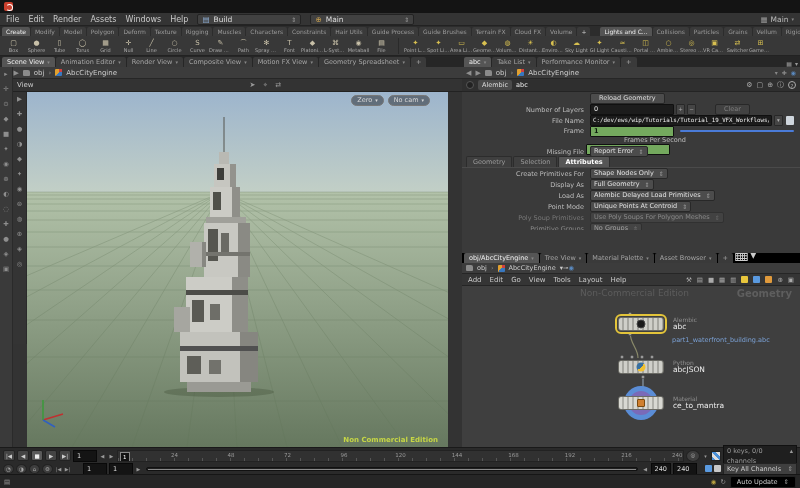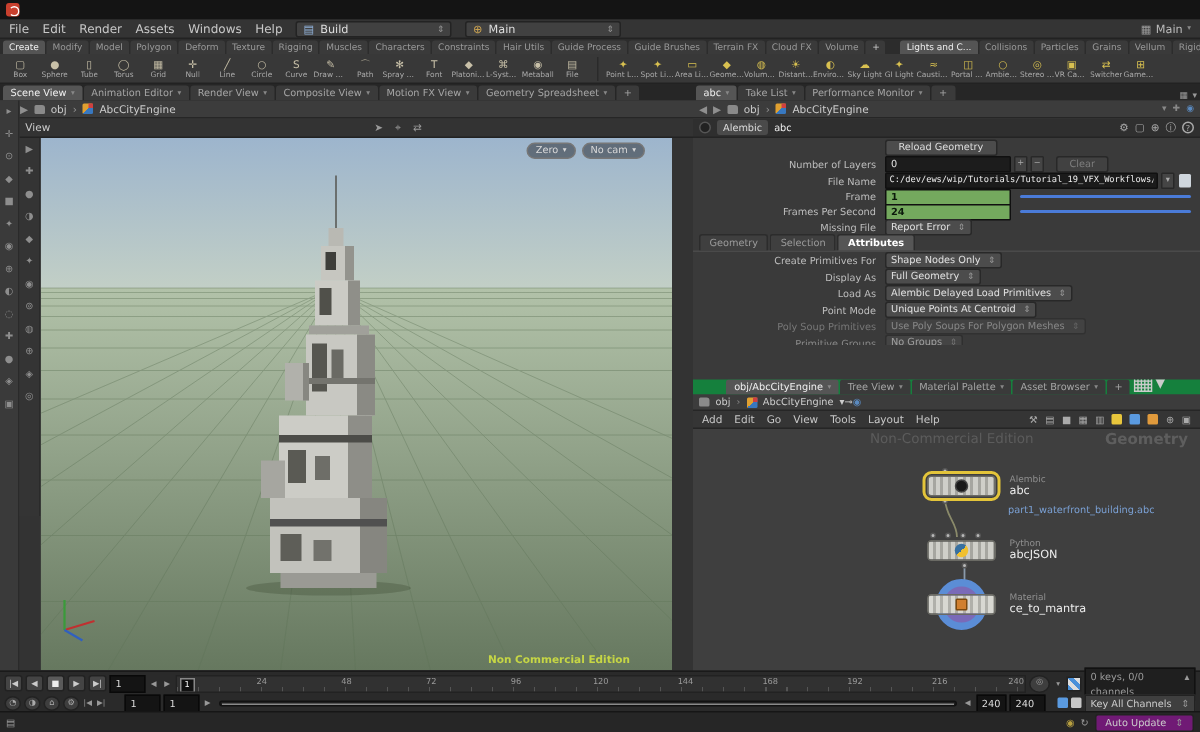--- a/index.html
+++ b/index.html
@@ -53,21 +53,21 @@
   .vptoolbar .rgt{display:flex;gap:6px;color:#9a9a9a;}
   .strip{position:absolute;background:#3a3a3a;display:flex;flex-direction:column;align-items:center;font-size:6.5px;color:#8e8e8e;overflow:hidden;}
   .strip span{line-height:15px;}
   .strip.outer{left:0;top:11px;bottom:0;width:13px;border-right:1px solid #2a2a2a;}
   .strip.inner{left:13px;top:36px;width:14px;height:252px;background:#343434;border-right:1px solid #2a2a2a;}
   .strip.vright{right:0;top:36px;width:14px;height:264px;background:#343434;border-left:1px solid #2a2a2a;}
   .scene{position:absolute;left:27px;top:36px;width:421px;height:355px;overflow:hidden;}
   .scene svg{display:block;}
   .campills{position:absolute;right:18px;top:3px;display:flex;gap:4px;}
   .pill{border:1px solid #777;border-radius:6px;background:rgba(45,50,55,.55);color:#d8d8d8;font-size:6.5px;line-height:9px;padding:0 5px;display:flex;gap:3px;align-items:center;}
-  .vp-watermark{position:absolute;right:28px;bottom:3px;font-size:7px;color:#c6d645;font-weight:bold;}
+  .vp-watermark{position:absolute;right:10px;bottom:3px;font-size:7px;color:#c6d645;font-weight:bold;}
 
   
   .params{position:absolute;left:0;top:23px;width:100%;height:174px;background:#3a3a3a;overflow:hidden;font-size:6.5px;}
   .phead{height:13px;background:#2f2f2f;border-bottom:1px solid #242424;display:flex;align-items:center;gap:4px;padding:0 4px;}
   .phead .ptype{background:#4a4a4a;border-radius:2px;padding:0 4px;line-height:10px;color:#ddd;}
   .phead .pname{color:#eee;}
   .phead .ph-right{margin-left:auto;display:flex;gap:4px;color:#aaa;font-size:7px;align-items:center;}
   .circq{width:8px;height:8px;border:1px solid #aaa;border-radius:50%;font-size:5.5px;line-height:8px;text-align:center;color:#aaa;}
   .dotico{width:8px;height:8px;border-radius:50%;background:#222;border:1px solid #555;}
   .prow{display:flex;align-items:center;height:11px;padding-right:6px;}
@@ -87,21 +87,21 @@
   .cval{display:flex;align-items:center;background:#4c4c4c;border:1px solid #282828;border-radius:2px;line-height:9px;padding:0 3px;color:#e0e0e0;gap:5px;}
   .cval .spn2{color:#9a9a9a;font-size:6px;}
   .prow.disabled .cval{opacity:.45;}
   .prow.disabled .plabel{color:#777;}
   .chkrow{display:flex;align-items:center;height:8px;padding-left:134px;gap:4px;color:#dcdcdc;}
   .chk{width:7px;height:7px;background:#2a2a2a;border:1px solid #191919;color:#fff;font-size:6px;line-height:7px;text-align:center;}
   .cutoff{height:7px;overflow:hidden;}
 
   
   .network{position:absolute;left:0;top:197px;width:100%;bottom:0;background:#3f3f3f;}
-  .nettabs{height:10px;background:#15803d;display:flex;gap:1px;align-items:flex-end;padding:0 2px;overflow:hidden;justify-content:center;}
+  .nettabs{height:10px;background:#000000;display:flex;gap:1px;align-items:flex-end;padding:0 2px;overflow:hidden;}
   .netcrumb{height:11px;background:#3c3c3c;border-bottom:1px solid #262626;display:flex;align-items:center;gap:4px;padding:0 4px;font-size:6.5px;color:#ccc;}
   .netmenu{height:12px;background:#353535;border-bottom:1px solid #252525;display:flex;align-items:center;gap:8px;padding:0 6px;font-size:7px;color:#c8c8c8;}
   .netmenu .nm-right{margin-left:auto;display:flex;gap:5px;align-items:center;font-size:6.5px;color:#aaa;}
   .sq{width:7px;height:7px;border-radius:1px;display:inline-block;}
   .graph{position:relative;height:161px;overflow:hidden;background:#3f3f3f;}
   .wm1{position:absolute;left:118px;top:2px;font-size:9px;color:#5c5c5c;}
   .wm2{position:absolute;right:8px;top:2px;font-size:10px;font-weight:bold;color:#5e5e5e;}
   .gnode{position:absolute;width:46px;height:14px;border-radius:3px;background:repeating-linear-gradient(90deg,#cfcfc9 0 3px,#a6a6a0 3px 5px);border:1px solid #6a6a64;}
   .gnode.selected{outline:2px solid #e3c43a;outline-offset:1px;}
   .gnode .nico{position:absolute;left:50%;top:50%;transform:translate(-50%,-50%);width:9px;height:9px;border-radius:50%;}
@@ -131,21 +131,21 @@
   .rangebar{position:relative;flex:1;height:4px;background:#1f1f1f;border:1px solid #111;border-radius:2px;margin:0 2px;}
   .rangebar .fill{position:absolute;left:1px;right:1px;top:1px;height:1px;background:#8a8a8a;}
   .endmark{background:#141414;border:1px solid #090909;color:#ddd;line-height:10px;padding:0 3px;flex:none;}
   .keysbox{width:74px;background:#1f1f1f;border:1px solid #111;color:#9a9a9a;line-height:10px;padding:0 3px;display:flex;flex:none;}
   .keyall{width:74px;background:#3f3f3f;border:1px solid #222;color:#ccc;line-height:10px;padding:0 3px;display:flex;flex:none;}
   .checker{width:10px;height:10px;flex:none;background:linear-gradient(45deg,#4a90d9 25%,#ddd 25% 50%,#4a90d9 50% 75%,#ddd 75%);border:1px solid #222;}
 
   
   .statusbar{position:absolute;left:0;top:474px;width:800px;height:14px;background:#262626;border-top:1px solid #161616;display:flex;align-items:center;gap:4px;padding:0 4px;font-size:6.5px;color:#999;}
   .statusbar .st-right{margin-left:auto;display:flex;align-items:center;gap:4px;}
-  .aubox{background:#701a75;border:1px solid #222;border-radius:2px;color:#ccc;line-height:10px;padding:0 6px;display:flex;gap:6px;align-items:center;}
+  .aubox{background:#000000;border:1px solid #222;border-radius:2px;color:#ccc;line-height:10px;padding:0 6px;display:flex;gap:6px;align-items:center;}
 </style>
 </head>
 <body>
 
 <div class="app">
 
   <div class="titlebar">
     <span class="hlogo"></span>
   </div>
 
@@ -646,36 +646,36 @@
       </div>
       <div class="prow" style="height:12px;">
         <span class="plabel"></span>
         <span class="pbtn">Reload Geometry</span>
       </div>
       <div class="prow">
         <span class="plabel">Number of Layers</span>
         <span class="pfield">0</span>
         <span class="spinbox">+</span>
         <span class="spinbox">−</span>
-        <span class="pbtn dim" style="margin-left:8px;">Clear</span>
+        <span class="pbtn dim" style="margin-left:19px;">Clear</span>
       </div>
       <div class="prow">
         <span class="plabel">File Name</span>
         <span class="filefield">
             <i>C:/dev/ews/wip/Tutorials/Tutorial_19_VFX_Workflows/models/part1_waterfront_building.ab</i>
           </span>
         <span class="spinbox">▾</span>
         <span class="fileico"></span>
       </div>
       <div class="prow" style="height:10px;">
         <span class="plabel">Frame</span>
         <span class="pfield green">1</span>
         <span class="sliderline"></span>
       </div>
-      <div class="prow" style="height:10px;">
+      <div class="prow" style="height:10px;flex-direction:column;">
         <span class="plabel">Frames Per Second</span>
         <span class="pfield green">24</span>
         <span class="sliderline"></span>
       </div>
       <div class="prow">
         <span class="plabel">Missing File</span>
         <span class="cval">
             <span>Report Error</span>
             <span class="spn2">⇕</span>
           </span>

